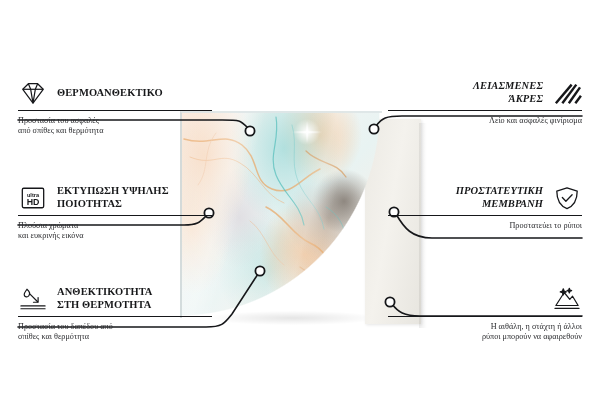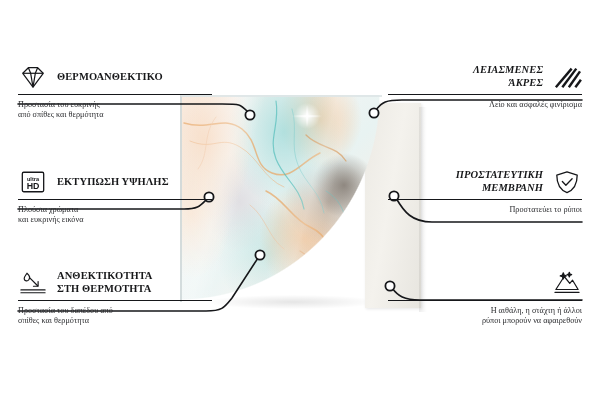--- a/index.html
+++ b/index.html
@@ -3,21 +3,21 @@
 <meta charset="utf-8">
 <style>
   html,body{margin:0;padding:0;}
   body{
     width:600px;height:400px;
     background:#ffffff;
     font-family:"Liberation Serif", serif;
     overflow:hidden;
     position:relative;
   }
-  #stage{position:absolute;inset:0;width:600px;height:288px;}
+  #stage{position:absolute;inset:0;width:600px;height:288px;margin-top:16px;}
 
   
   #product{
     position:absolute;left:180px;top:85px;width:240px;height:240px;
   }
   .panel-back{
     position:absolute;left:185px;top:18px;width:56px;height:205px;
     background:linear-gradient(100deg,#eceae4 0%,#f4f2ed 45%,#e7e5df 100%);
     box-shadow:1px 1px 3px rgba(0,0,0,.10);
   }
@@ -169,33 +169,34 @@
           <path d="M5,10 H27"></path>
             <path d="M11,4 L13.5,10 L16,25"></path>
             <path d="M21,4 L18.5,10 L16,25"></path>
         </g>
       </svg>
       <div>
         <div class="f-title">ΘΕΡΜΟΑΝΘΕΚΤΙΚΟ</div>
       </div>
     </div>
     <div class="rule"></div>
-    <div class="f-body">Προστασία του ευκρινής</div>
+    <div class="f-body">Προστασία του ασφαλές</div>
     <div class="f-body">από σπίθες και θερμότητα</div>
   </div>
 
   <div class="feature left" style="left:18px;top:169px;">
     <div class="f-head">
       <svg class="f-icon" viewBox="0 0 32 28">
         <rect x="4.5" y="3.5" width="23" height="21" rx="1.5" fill="none" stroke="#16171a" stroke-width="1.4"></rect>
         <text x="16" y="12.6" text-anchor="middle" font-family="Liberation Sans, sans-serif" font-size="6" font-weight="700" fill="#16171a">ultra</text>
         <text x="16" y="21.5" text-anchor="middle" font-family="Liberation Sans, sans-serif" font-size="9.5" font-weight="700" fill="#16171a">HD</text>
       </svg>
       <div>
         <div class="f-title">ΕΚΤΥΠΩΣΗ ΥΨΗΛΗΣ</div>
+        <div class="f-title">ΠΟΙΟΤΗΤΑΣ</div>
       </div>
     </div>
     <div class="rule"></div>
     <div class="f-body">Πλούσια χρώματα</div>
     <div class="f-body">και ευκρινής εικόνα</div>
   </div>
 
   <div class="feature left" style="left:18px;top:270px;">
     <div class="f-head">
       <svg class="f-icon" viewBox="0 0 32 28">

